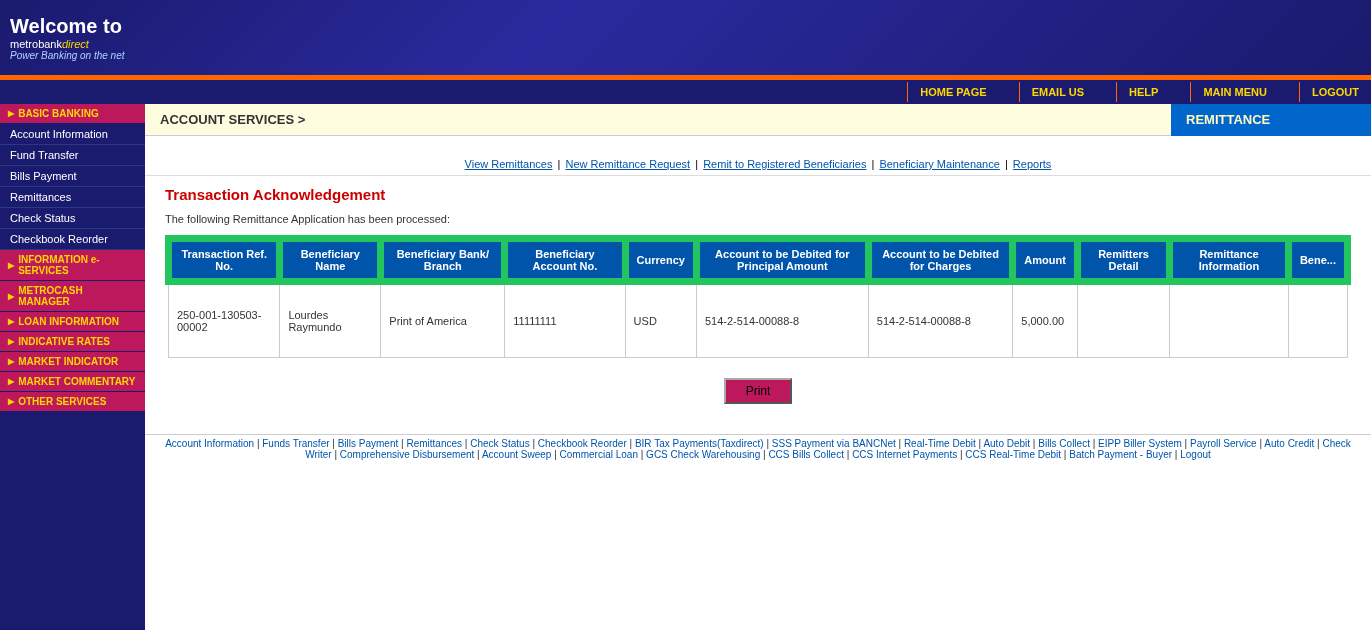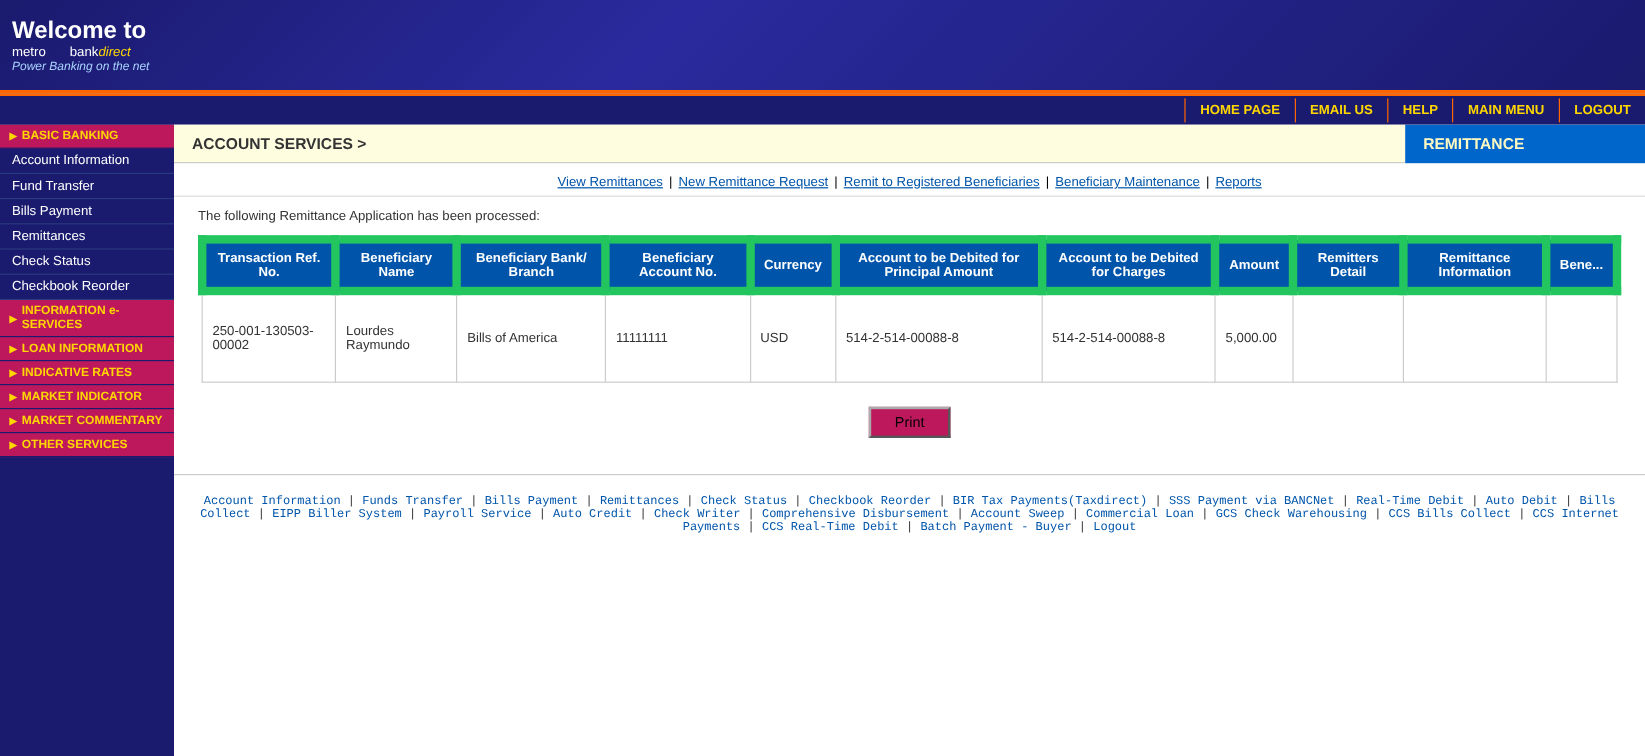--- a/index.html
+++ b/index.html
@@ -11,33 +11,34 @@
       height: 78px;
       display: flex;
       align-items: center;
       padding: 0 10px;
       position: relative;
       border-bottom: 3px solid #ff6600;
     }
     .logo-area { color: white; }
     .logo-welcome { font-size: 20px; font-weight: bold; color: #fff; }
     .logo-metro { color: #fff; }
-    .logo-bank { color: #fff; padding-left: 20px; }
+    .logo-bank { color: #fff; }
     .logo-direct { color: #ffd700; font-style: italic; }
     .logo-tagline { font-size: 10px; color: #aad4ff; font-style: italic; }
 
     
     .top-nav {
       background: #1a1a6e;
       border-top: 2px solid #ff6600;
       display: flex;
       justify-content: flex-end;
       align-items: center;
       height: 26px;
       padding-right: 0;
+      gap: 20px;
     }
     .top-nav a {
       color: #ffd700;
       text-decoration: none;
       font-size: 11px;
       font-weight: bold;
       padding: 4px 12px;
       border-left: 1px solid #ff6600;
     }
 
@@ -75,21 +76,21 @@
     .main-content {
       flex: 1;
       padding: 0;
       background: #fff;
     }
 
     
     .account-services-bar {
       display: flex;
       align-items: stretch;
-      margin-bottom: 5px;
+      margin-bottom: 17px;
     }
     .account-services-label {
       background: #fffde0;
       padding: 8px 15px;
       font-size: 13px;
       font-weight: bold;
       color: #333;
       border-bottom: 1px solid #ccc;
       flex: 1;
     }
@@ -165,25 +166,24 @@
       padding: 4px 20px;
       font-size: 12px;
       background: #be185d;
       border: 2px outset #aaa;
       cursor: pointer;
     }
 
     
     .footer-links {
       text-align: center;
-      padding: 17px 20px;
+      padding: 3px 20px;
       font-size: 10px;
       border-top: 1px solid #ccc;
       color: #333;
-      font-family: Liberation Mono, monospace;
     }
     .footer-links a {
       color: #0055aa;
       text-decoration: none;
     }
 
     .footer-copyright {
       text-align: center;
       font-size: 11px;
       color: #555;
@@ -220,20 +220,23 @@
     <a class="sidebar-link" href="#">Account Information</a>
     <a class="sidebar-link" href="#">Fund Transfer</a>
     <a class="sidebar-link" href="#">Bills Payment</a>
     <a class="sidebar-link" href="#">Remittances</a>
     <a class="sidebar-link" href="#">Check Status</a>
     <a class="sidebar-link" href="#">Checkbook Reorder</a>
     <div class="sidebar-section">
       <span>INFORMATION e-SERVICES</span>
     </div>
     <div class="sidebar-section">
+      <span>METROCASH MANAGER</span>
+    </div>
+    <div class="sidebar-section">
       <span>LOAN INFORMATION</span>
     </div>
     <div class="sidebar-section">
       <span>INDICATIVE RATES</span>
     </div>
     <div class="sidebar-section">
       <span>MARKET INDICATOR</span>
     </div>
     <div class="sidebar-section">
       <span>MARKET COMMENTARY</span>
@@ -252,20 +255,21 @@
 
     <div class="sub-nav">
       <a href="#">View Remittances</a> |
       <a href="#">New Remittance Request</a> |
       <a href="#">Remit to Registered Beneficiaries</a> |
       <a href="#">Beneficiary Maintenance</a> |
       <a href="#">Reports</a>
     </div>
 
     <div class="content-area">
+      <div class="page-title">Transaction Acknowledgement</div>
       <div class="intro-text">The following Remittance Application has been processed:</div>
 
       <table class="data-table">
         <thead>
           <tr>
             <th>Transaction Ref. No.</th>
             <th>Beneficiary Name</th>
             <th>Beneficiary Bank/ Branch</th>
             <th>Beneficiary Account No.</th>
             <th>Currency</th>
@@ -274,21 +278,21 @@
             <th>Amount</th>
             <th>Remitters Detail</th>
             <th>Remittance Information</th>
             <th>Bene...</th>
           </tr>
         </thead>
         <tbody>
           <tr>
             <td>250-001-130503-00002</td>
             <td>Lourdes Raymundo</td>
-            <td>Bills of America</td>
+            <td>Print of America</td>
             <td>11111111</td>
             <td>USD</td>
             <td>514-2-514-00088-8</td>
             <td>514-2-514-00088-8</td>
             <td>5,000.00</td>
             <td></td>
             <td></td>
             <td></td>
           </tr>
         </tbody>

